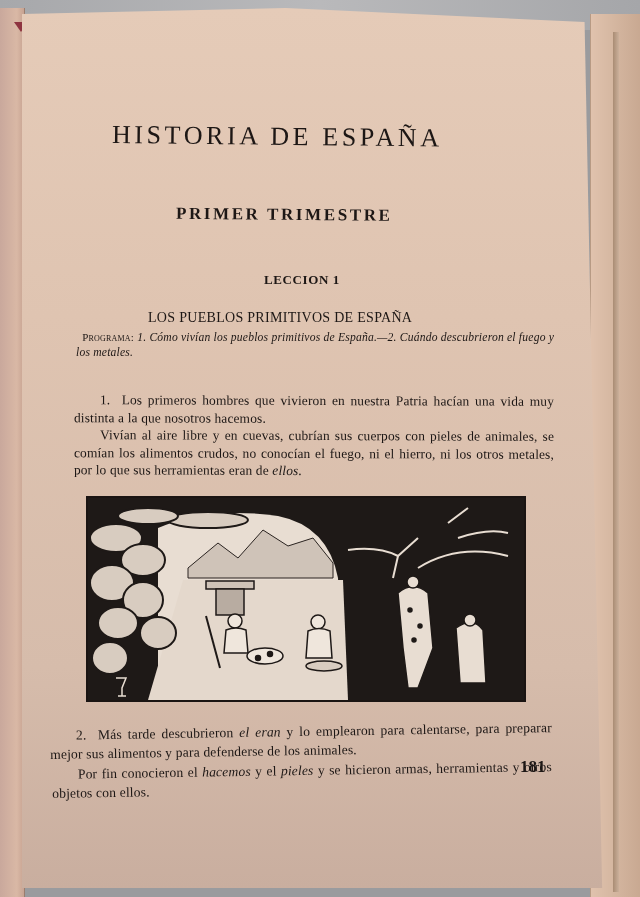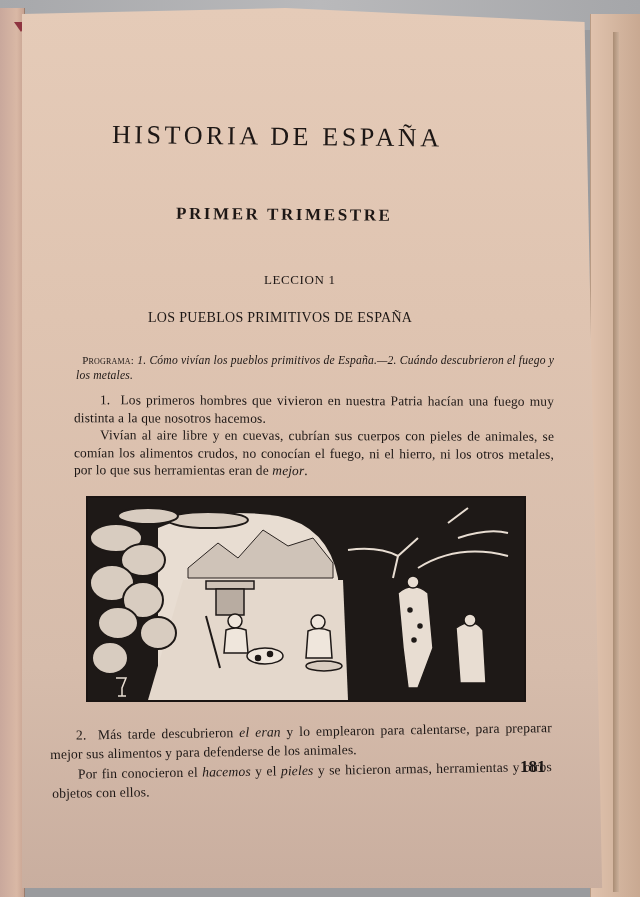--- a/index.html
+++ b/index.html
@@ -42,28 +42,28 @@
       font-size:26px; letter-spacing:3.6px; font-weight:normal;
       transform:rotate(0.6deg);
     }
     .subtitle {
       position:absolute; left:176px; top:205px; width:260px;
       font-size:17px; font-weight:bold; letter-spacing:2.6px;
       transform:rotate(0.5deg);
     }
     .lesson-num {
       position:absolute; left:264px; top:272px; width:120px;
-      font-size:13px; font-weight:normal; letter-spacing:0.6px;
+      font-size:13px; font-weight:bold; letter-spacing:0.6px;
     }
     .lesson-title {
       position:absolute; left:148px; top:310px; width:320px;
       font-size:14px; letter-spacing:0.3px;
     }
     .programa {
-      position:absolute; left:76px; top:353px; width:480px;
+      position:absolute; left:76px; top:330px; width:480px;
       font-size:11.6px; line-height:15px; letter-spacing:0.2px;
     }
     .programa .label { font-variant:small-caps; font-style:normal; font-size:11px; }
     .programa .items { font-style:italic; }
     .para {
       position:absolute; width:480px; font-size:13.4px; line-height:17.5px;
       letter-spacing:0.15px; text-align:justify;
     }
     .p1 { left:74px; top:392px; transform:rotate(0.2deg); }
     .p1 .indent, .p2 .indent { display:inline-block; width:26px; }
@@ -97,25 +97,25 @@
 <div class="lesson-num ink">LECCION 1</div>
 <div class="lesson-title ink">LOS PUEBLOS PRIMITIVOS DE ESPAÑA</div>
 
 <div class="programa ink">
   &nbsp;&nbsp;<span class="label">Programa:</span>
   <span class="items">1. Cómo vivían los pueblos primitivos de España.—2. Cuándo descubrieron el fuego y los metales.</span>
 </div>
 
 <div class="para p1 ink">
   <span class="indent"></span><span>1.</span>&nbsp;
-  <span>Los primeros hombres que vivieron en nuestra Patria hacían una fuego muy distinta a la que nosotros hacemos.</span>
+  <span>Los primeros hombres que vivieron en nuestra Patria hacían una vida muy distinta a la que nosotros hacemos.</span>
 </div>
 
 <div class="para p1b ink">
-  <span class="indent" style="width:26px;display:inline-block"></span><span>Vivían al aire libre y en cuevas, cubrían sus cuerpos con pieles de animales, se comían los alimentos crudos, no conocían el fuego, ni el hierro, ni los otros metales, por lo que sus herramientas eran de </span><em>mejor</em><span>.</span>
+  <span class="indent" style="width:26px;display:inline-block"></span><span>Vivían al aire libre y en cuevas, cubrían sus cuerpos con pieles de animales, se comían los alimentos crudos, no conocían el fuego, ni el hierro, ni los otros metales, por lo que sus herramientas eran de </span><em>ellos</em><span>.</span>
 </div>
 
 <div class="illustration">
   <svg width="436" height="202" viewBox="0 0 436 202">
     <rect width="436" height="202" fill="#1e1917"></rect>
 
     <path d="M70 30 Q120 8 190 18 Q240 28 250 80 L255 202 L70 202 Z" fill="#e8ddd2"></path>
 
     <path d="M100 70 L130 45 L150 60 L175 32 L200 48 L225 40 L245 65 L245 80 L100 80 Z" fill="#cfc3b8" stroke="#2a2320" stroke-width="1"></path>
 

